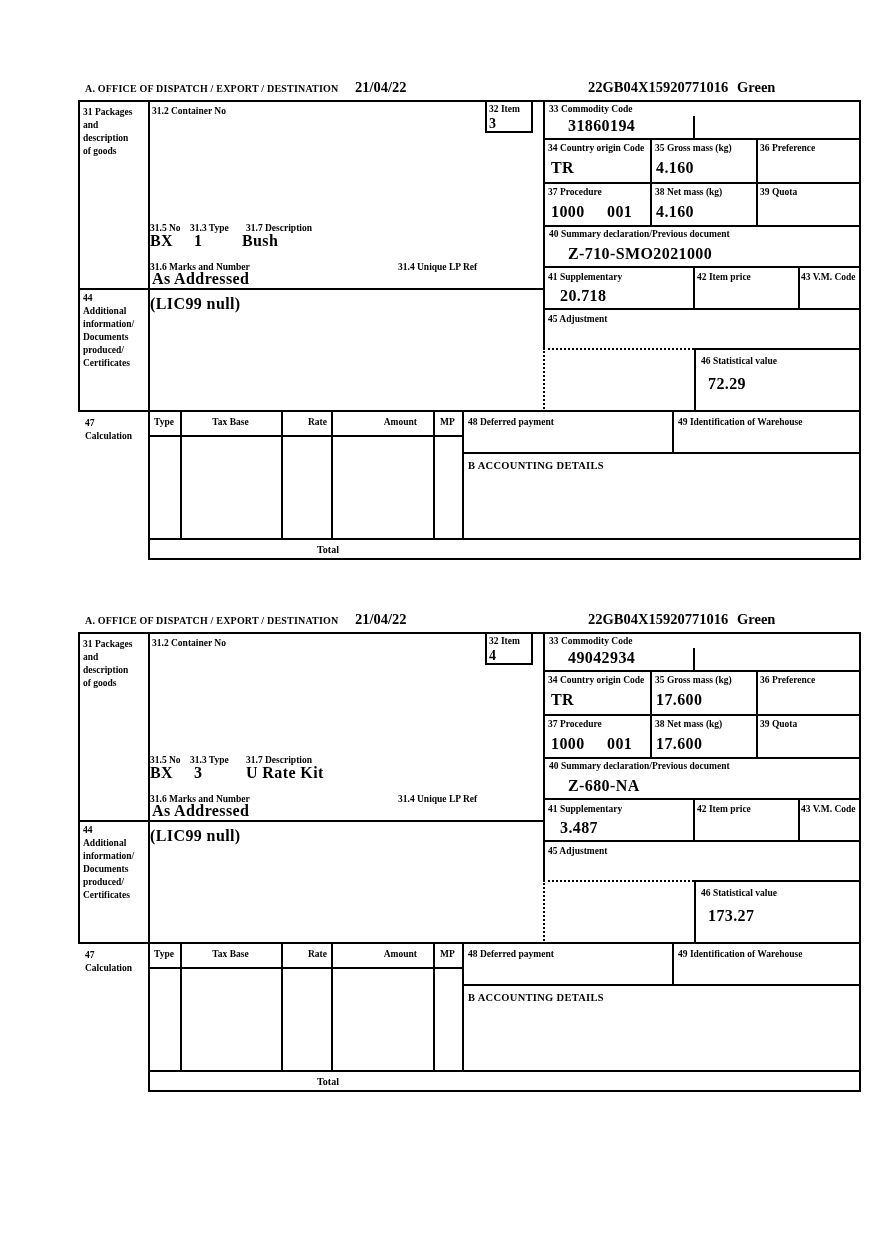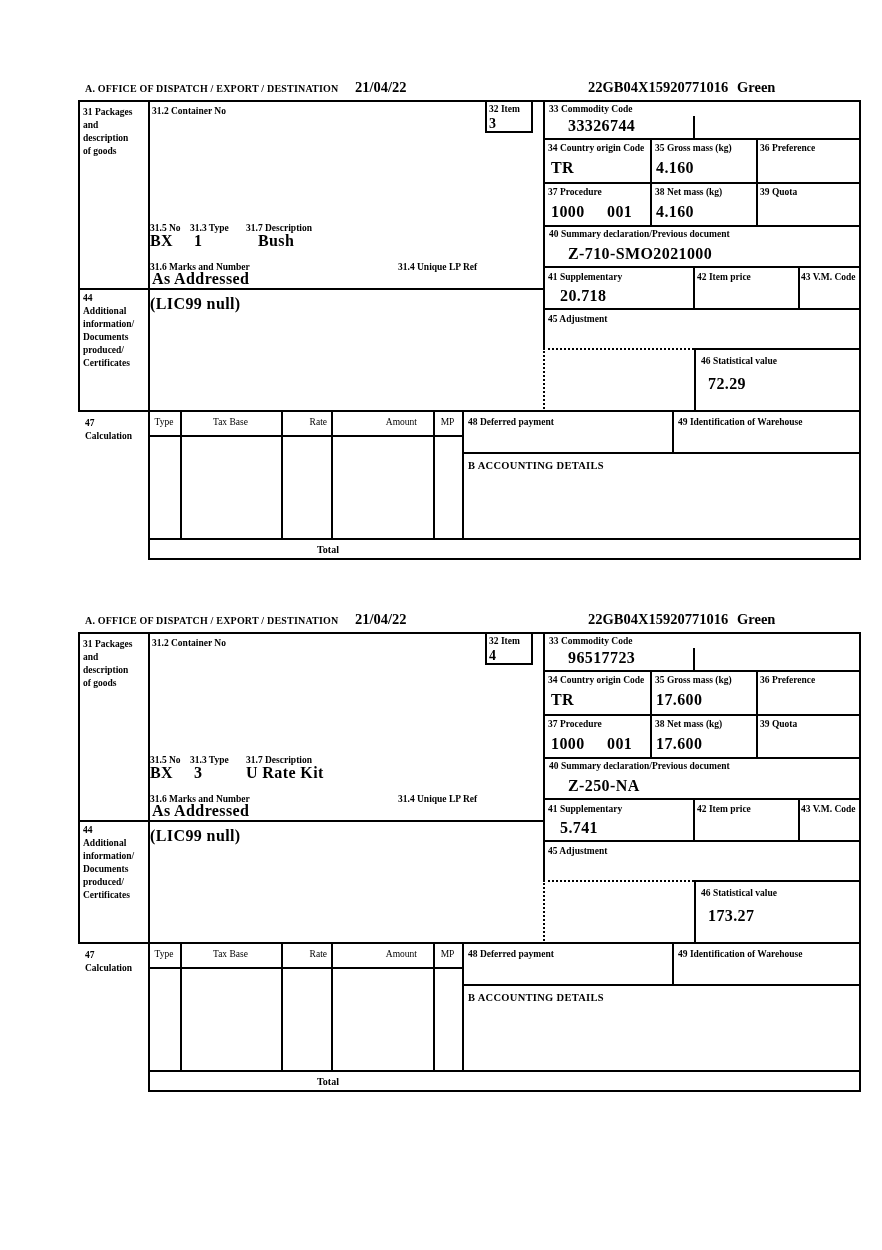--- a/index.html
+++ b/index.html
@@ -18,21 +18,21 @@
   .v { position:absolute; width:2px; background:#000; }
   .h.dot { background:none; height:0; border-top:2px dotted #000; }
   .v.dot { background:none; width:0; border-left:2px dotted #000; }
   .box32-frame { position:absolute; box-sizing:border-box;
     border-left:2px solid #000; border-right:2px solid #000; border-bottom:2px solid #000; }
   .lbl { position:absolute; font-size:9.5px; font-weight:bold; white-space:nowrap; line-height:11px; }
   .lbl-stack { position:absolute; font-size:9.5px; font-weight:bold; line-height:13px; }
   .lbl-stack span { display:block; white-space:nowrap; }
   .val { position:absolute; font-size:16px; font-weight:bold; letter-spacing:0.4px; white-space:nowrap; line-height:15px; }
   .val.sm { font-size:14px; }
-  .colhdr { position:absolute; top:317px; font-size:9.5px; font-weight:normal; box-sizing:border-box; }
+  .colhdr { position:absolute; top:317px; font-size:9.5px; font-weight:bold; box-sizing:border-box; }
   .acct-lbl { position:absolute; font-size:10.5px; font-weight:bold; letter-spacing:0.3px; white-space:nowrap; }
   .total-lbl { position:absolute; font-size:10px; font-weight:bold; text-align:center; }
 </style>
 </head>
 <body>
 
 <div class="page">
   <div id="sections-root">
   <section class="decl-section" style="top: 76px;">
 
@@ -98,30 +98,30 @@
 
       <div class="lbl" style="left:74px;top:6px">31.2 Container No</div>
       <div class="lbl" style="left:411px;top:4px">32 Item</div>
       <div class="val sm" style="left:411px;top:16px">3</div>
 
       <div class="lbl" style="left:72px;top:123px">31.5 No</div>
       <div class="lbl" style="left:112px;top:123px">31.3 Type</div>
       <div class="lbl" style="left:168px;top:123px">31.7 Description</div>
       <div class="val" style="left:72px;top:133px">BX</div>
       <div class="val" style="left:116px;top:133px">1</div>
-      <div class="val" style="left:180px;top:133px">Bush</div>
+      <div class="val" style="left:164px;top:133px">Bush</div>
 
       <div class="lbl" style="left:72px;top:162px">31.6 Marks and Number</div>
       <div class="lbl" style="left:320px;top:162px">31.4 Unique LP Ref</div>
       <div class="val" style="left:74px;top:171px">As Addressed</div>
 
       <div class="val" style="left:72px;top:196px">(LIC99 null)</div>
 
       <div class="lbl" style="left:471px;top:4px">33 Commodity Code</div>
-      <div class="val" style="left:490px;top:18px">33326744</div>
+      <div class="val" style="left:490px;top:18px">31860194</div>
 
       <div class="lbl" style="left:470px;top:43px">34 Country origin Code</div>
       <div class="val" style="left:473px;top:60px">TR</div>
       <div class="lbl" style="left:577px;top:43px">35 Gross mass (kg)</div>
       <div class="val" style="left:578px;top:60px">4.160</div>
       <div class="lbl" style="left:682px;top:43px">36 Preference</div>
 
       <div class="lbl" style="left:470px;top:87px">37 Procedure</div>
       <div class="val" style="left:473px;top:104px">1000</div>
       <div class="val" style="left:529px;top:104px">001</div>
@@ -230,40 +230,40 @@
       <div class="val" style="left:116px;top:133px">3</div>
       <div class="val" style="left:168px;top:133px">U Rate Kit</div>
 
       <div class="lbl" style="left:72px;top:162px">31.6 Marks and Number</div>
       <div class="lbl" style="left:320px;top:162px">31.4 Unique LP Ref</div>
       <div class="val" style="left:74px;top:171px">As Addressed</div>
 
       <div class="val" style="left:72px;top:196px">(LIC99 null)</div>
 
       <div class="lbl" style="left:471px;top:4px">33 Commodity Code</div>
-      <div class="val" style="left:490px;top:18px">96517723</div>
+      <div class="val" style="left:490px;top:18px">49042934</div>
 
       <div class="lbl" style="left:470px;top:43px">34 Country origin Code</div>
       <div class="val" style="left:473px;top:60px">TR</div>
       <div class="lbl" style="left:577px;top:43px">35 Gross mass (kg)</div>
       <div class="val" style="left:578px;top:60px">17.600</div>
       <div class="lbl" style="left:682px;top:43px">36 Preference</div>
 
       <div class="lbl" style="left:470px;top:87px">37 Procedure</div>
       <div class="val" style="left:473px;top:104px">1000</div>
       <div class="val" style="left:529px;top:104px">001</div>
       <div class="lbl" style="left:577px;top:87px">38 Net mass (kg)</div>
       <div class="val" style="left:578px;top:104px">17.600</div>
       <div class="lbl" style="left:682px;top:87px">39 Quota</div>
 
       <div class="lbl" style="left:471px;top:129px">40 Summary declaration/Previous document</div>
-      <div class="val" style="left:490px;top:146px">Z-250-NA</div>
+      <div class="val" style="left:490px;top:146px">Z-680-NA</div>
 
       <div class="lbl" style="left:470px;top:172px">41 Supplementary</div>
-      <div class="val" style="left:482px;top:188px">5.741</div>
+      <div class="val" style="left:482px;top:188px">3.487</div>
       <div class="lbl" style="left:619px;top:172px">42 Item price</div>
       <div class="lbl" style="left:723px;top:172px">43 V.M. Code</div>
 
       <div class="lbl" style="left:470px;top:214px">45 Adjustment</div>
 
       <div class="lbl" style="left:623px;top:256px">46 Statistical value</div>
       <div class="val" style="left:630px;top:276px">173.27</div>
 
       <div class="colhdr" style="left:70px;width:32px;text-align:center">Type</div>
       <div class="colhdr" style="left:102px;width:101px;text-align:center">Tax Base</div>

